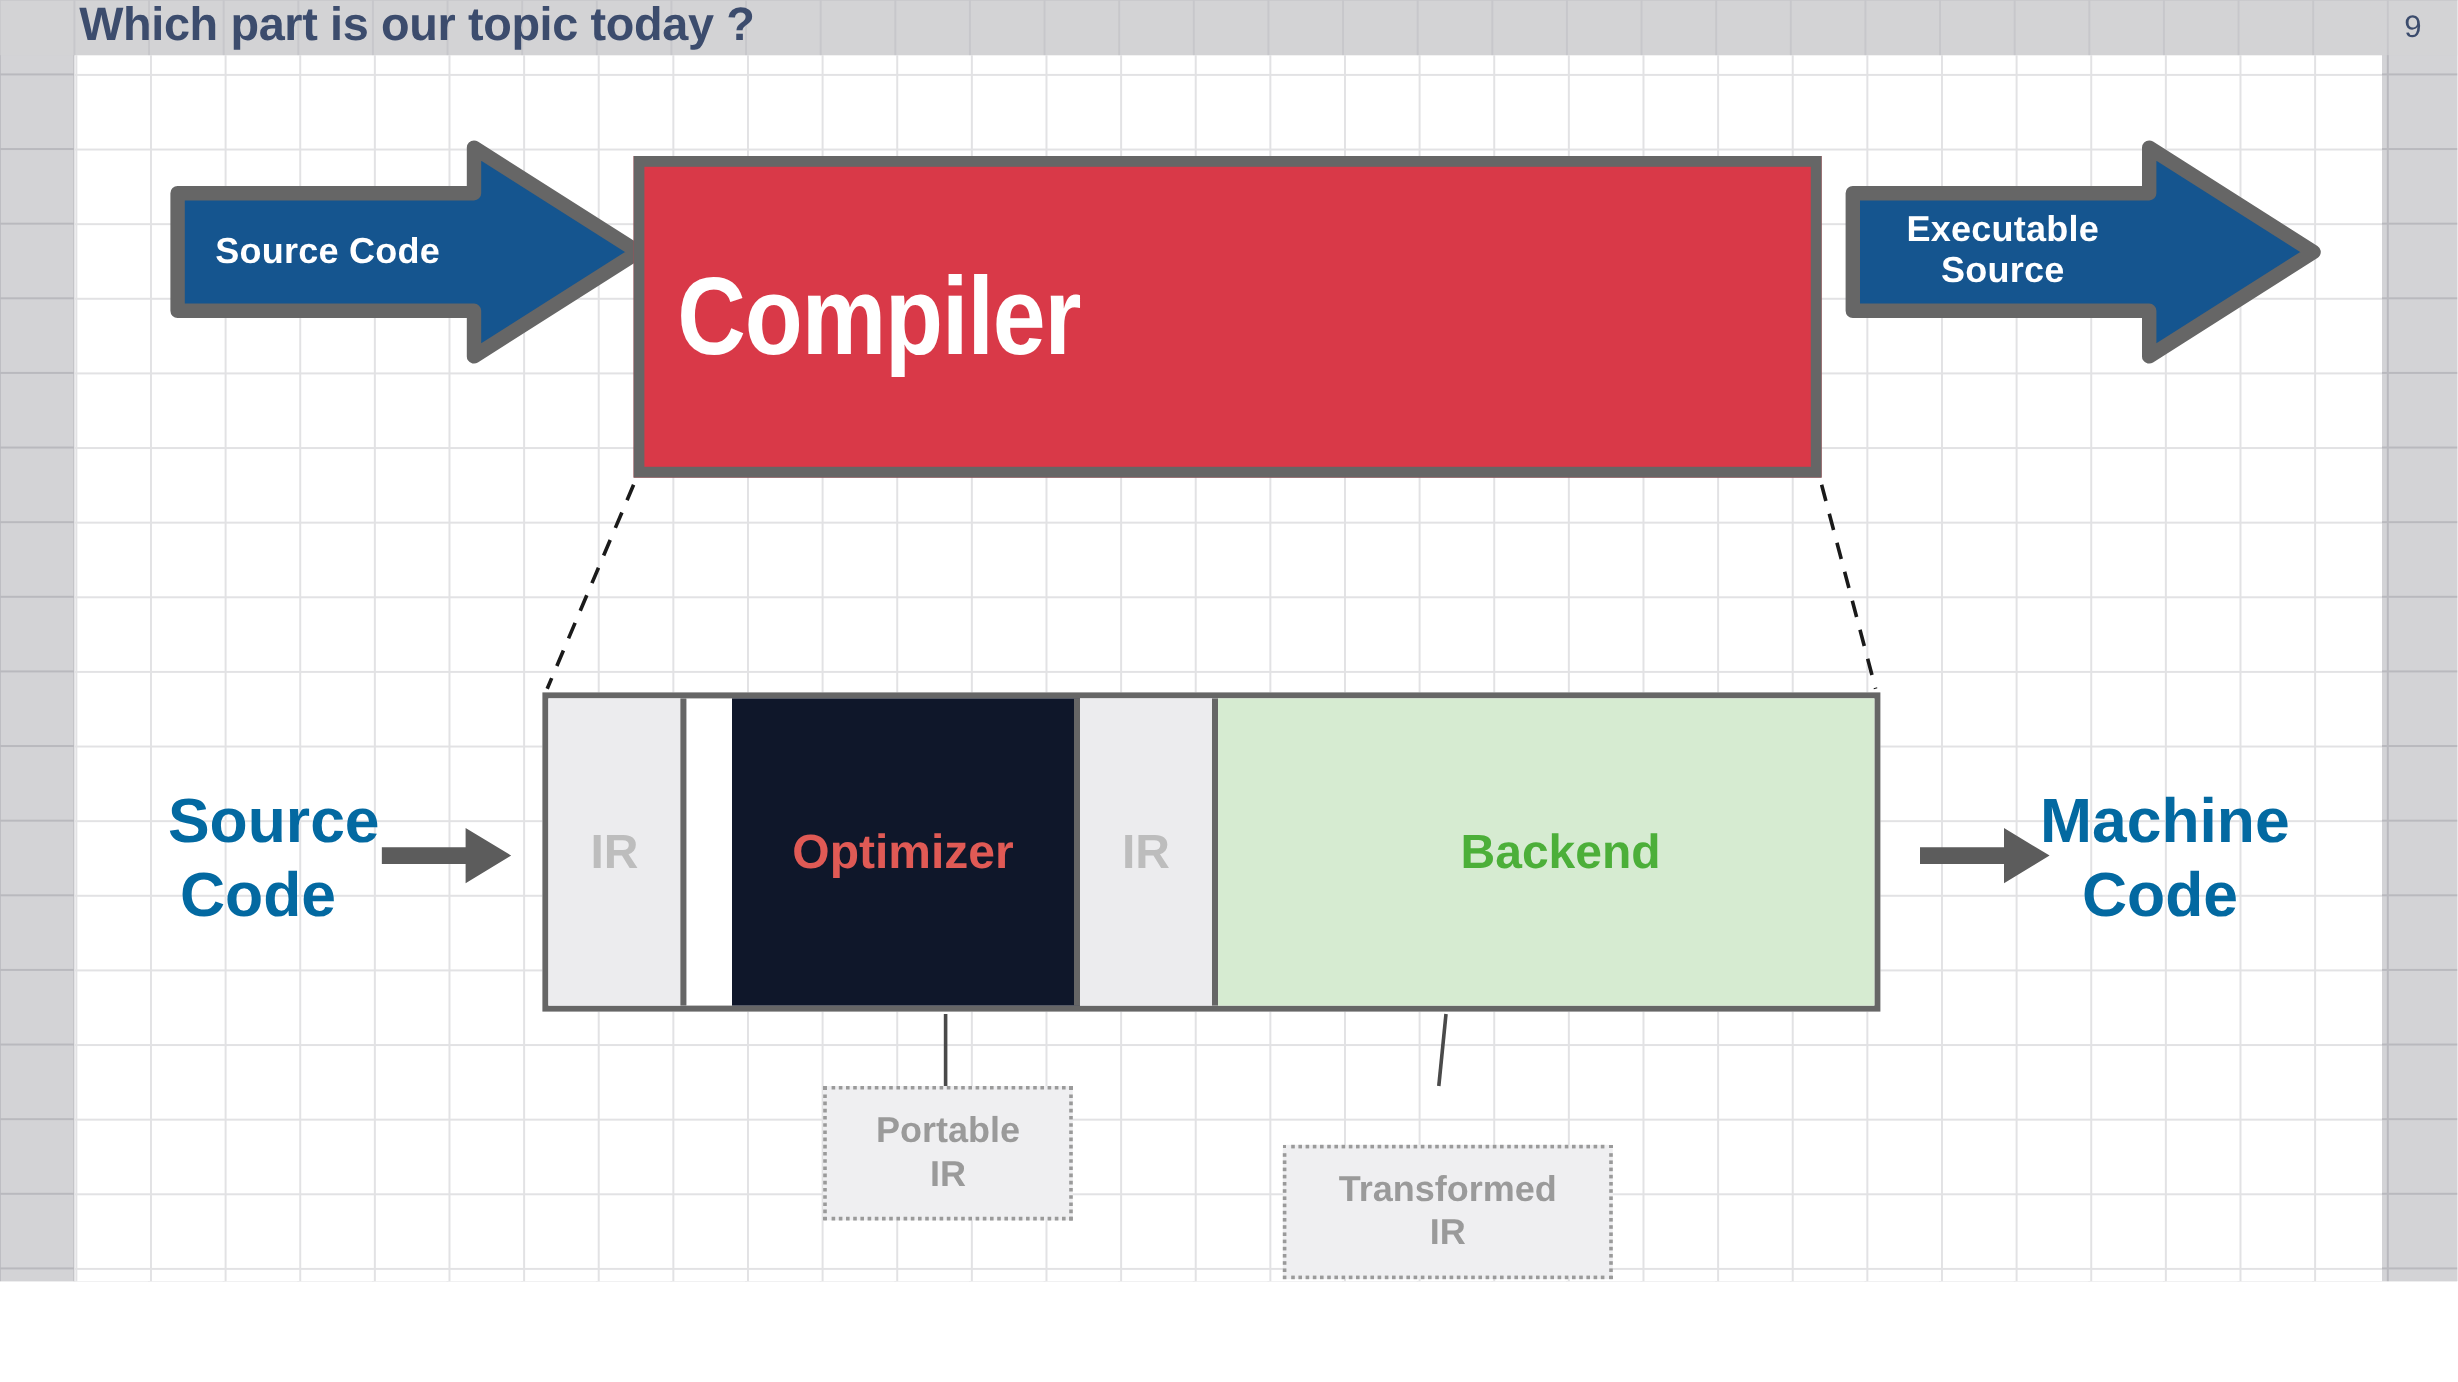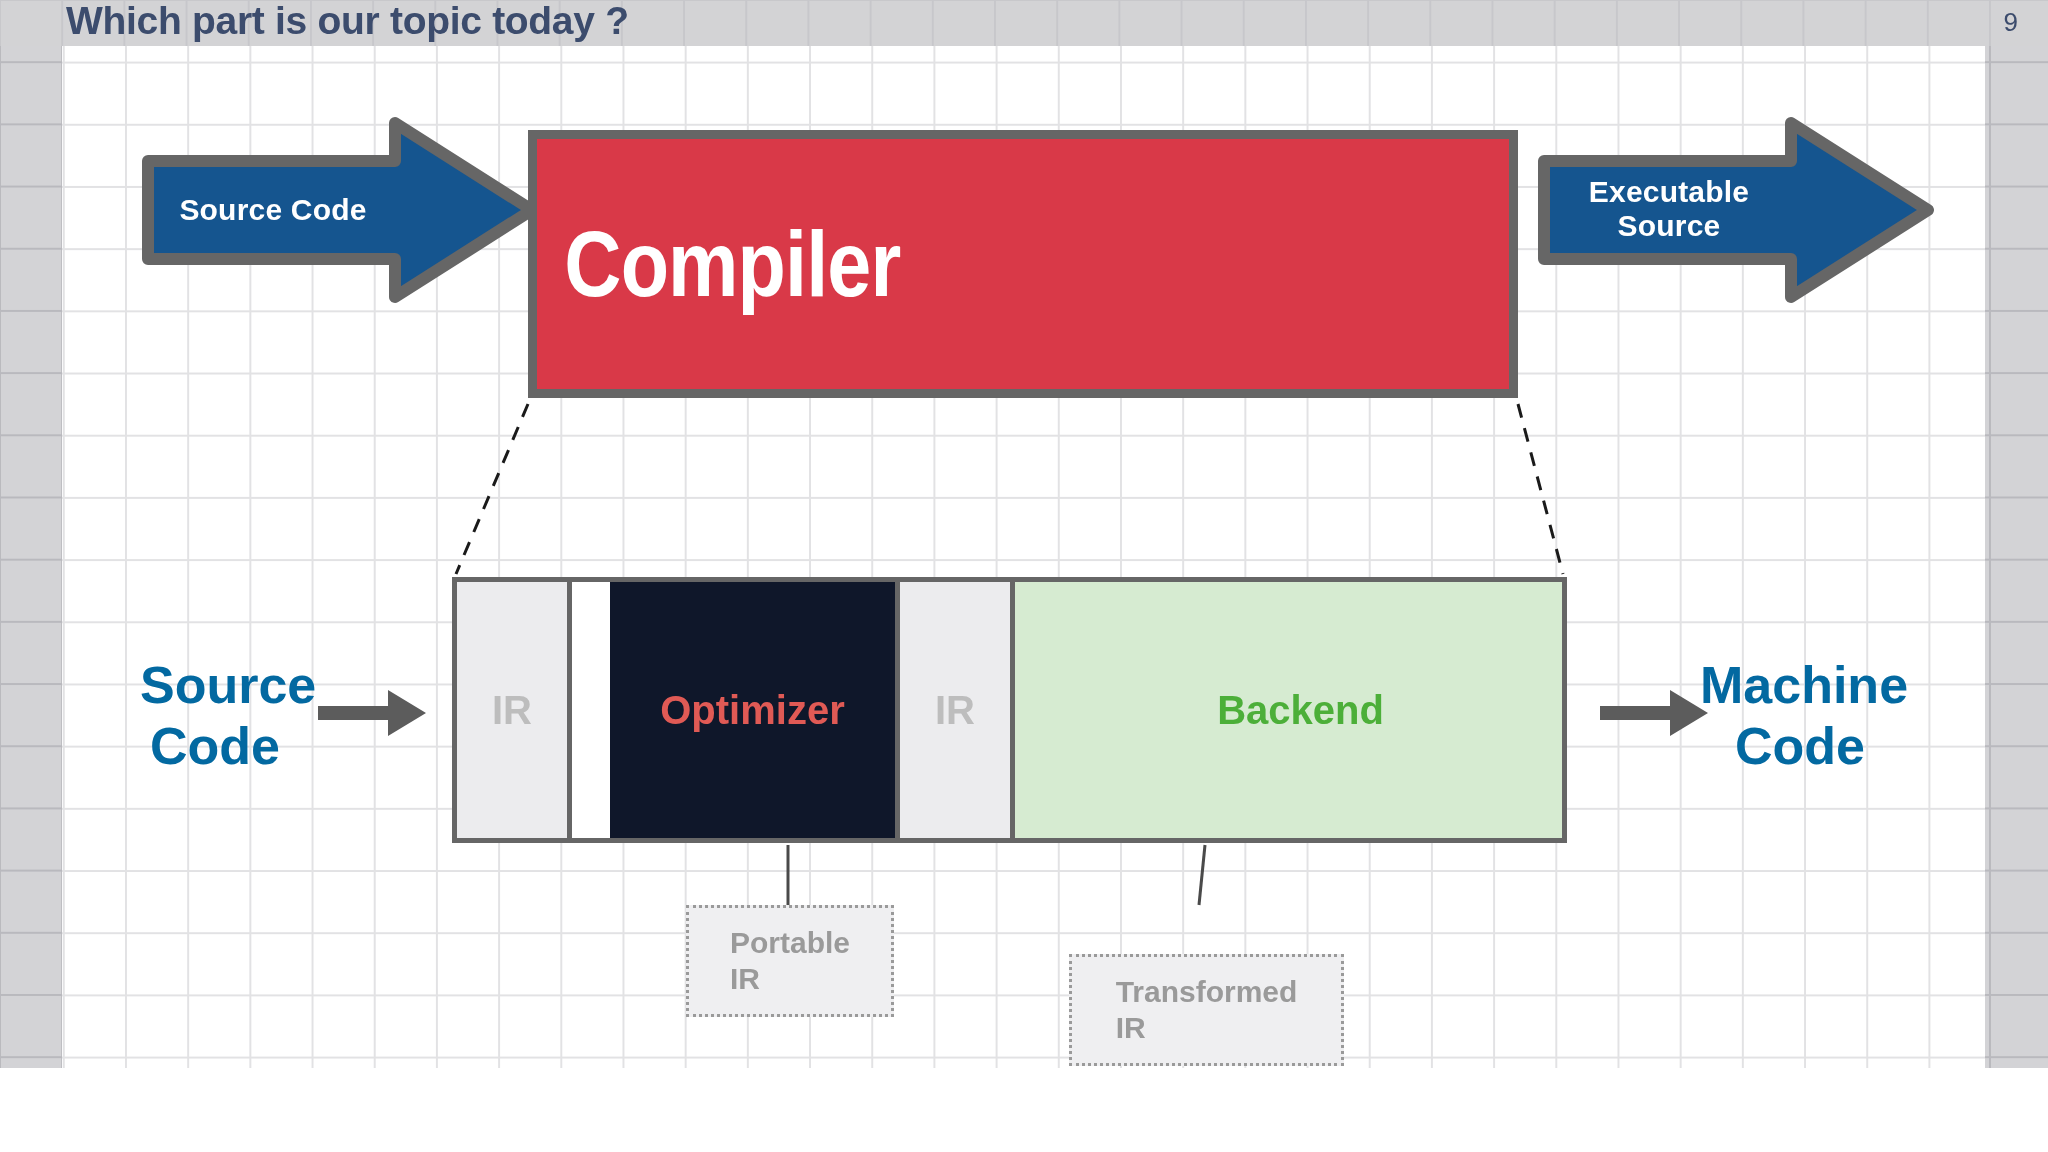--- a/index.html
+++ b/index.html
@@ -171,20 +171,21 @@
 
   
   .callout {
     position: absolute;
     background: #efeff1;
     border: 3px dotted #9a9a9a;
     box-sizing: border-box;
     display: flex;
     align-items: center;
     justify-content: center;
+    text-align: center;
     color: #9a9a9a;
     font-weight: bold;
     font-size: 30px;
     line-height: 1.2;
     white-space: pre-line;
   }
 </style>
 </head>
 <body>
 

